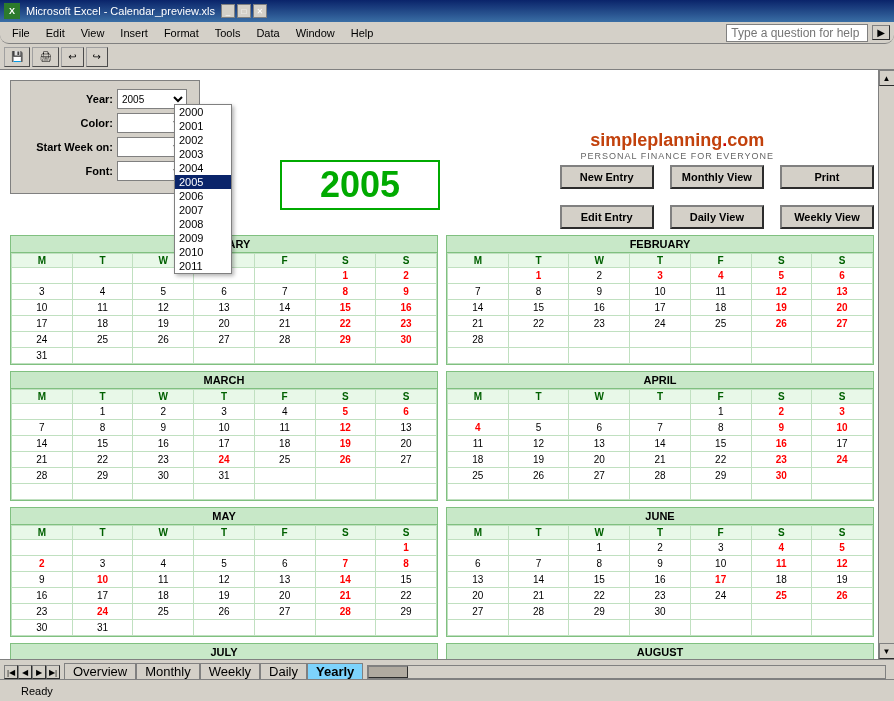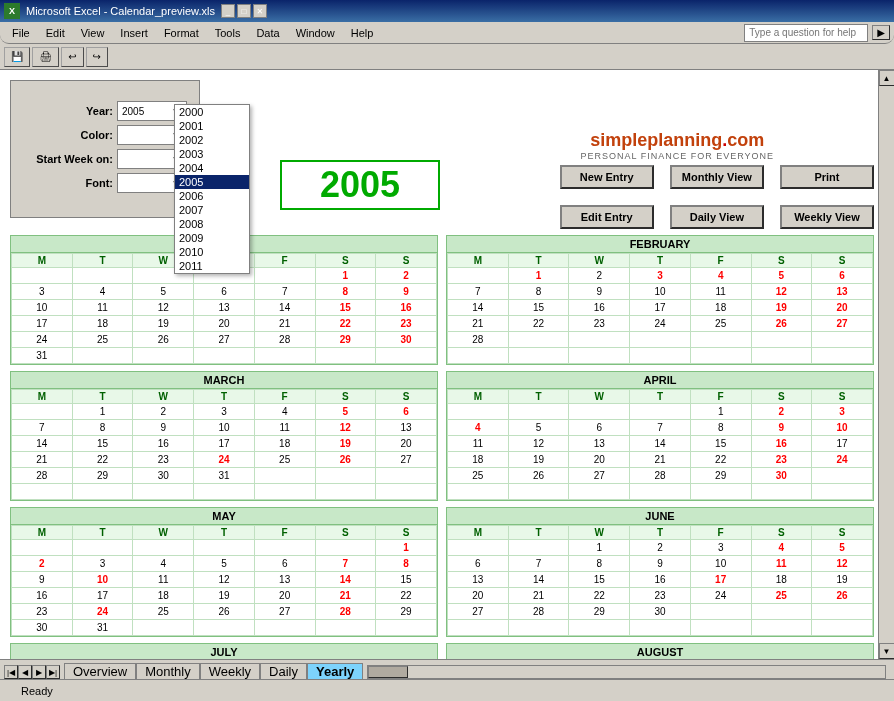--- a/index.html
+++ b/index.html
@@ -25,21 +25,21 @@
       background: #d4d0c8;
       height: 22px;
       display: flex;
       align-items: center;
       padding: 0 4px;
       border-bottom: 1px solid #808080;
       border-radius: 9px;
     }
     .menu-item { padding: 2px 8px; font-size: 11px; cursor: pointer; }
     .menu-question { margin-left: auto; display: flex; align-items: center; gap: 4px; }
-    .menu-question input { width: 124px; font-size: 10px; height: 18px; border: 1px solid #808080; padding: 0 4px; }
+    .menu-question input { width: 142px; font-size: 12px; height: 18px; border: 1px solid #808080; padding: 0 4px; }
     .question-btn { font-size: 10px; padding: 1px 4px; background: #d4d0c8; border: 1px outset #808080; cursor: pointer; }
 
     
     .toolbar {
       background: #d4d0c8;
       height: 26px;
       display: flex;
       align-items: center;
       padding: 0 4px;
       border-bottom: 1px solid #808080;
@@ -75,33 +75,33 @@
       position: relative;
     }
 
     
     .settings-panel {
       position: absolute;
       top: 10px;
       left: 10px;
       background: #d4d0c8;
       border: 1px solid #808080;
-      padding: 20px 12px;
+      padding: 8px 12px;
       z-index: 10;
     }
     .settings-row { display: flex; align-items: center; margin-bottom: 4px; gap: 4px; }
     .settings-label { text-align: right; width: 90px; font-size: 11px; font-weight: bold; }
     .settings-select { width: 70px; font-size: 10px; height: 20px; border: 1px solid #808080; background: white; }
 
     
     .dropdown-overlay {
       position: absolute;
       top: 34px;
       left: 174px;
-      width: 76px;
+      width: 58px;
       background: white;
       border: 1px solid #808080;
       z-index: 20;
       box-shadow: 2px 2px 4px rgba(0,0,0,0.3);
     }
     .dropdown-item { padding: 1px 4px; font-size: 11px; cursor: pointer; }
     .dropdown-item.selected { background: #0a246a; color: white; }
 
     
     .year-display {

